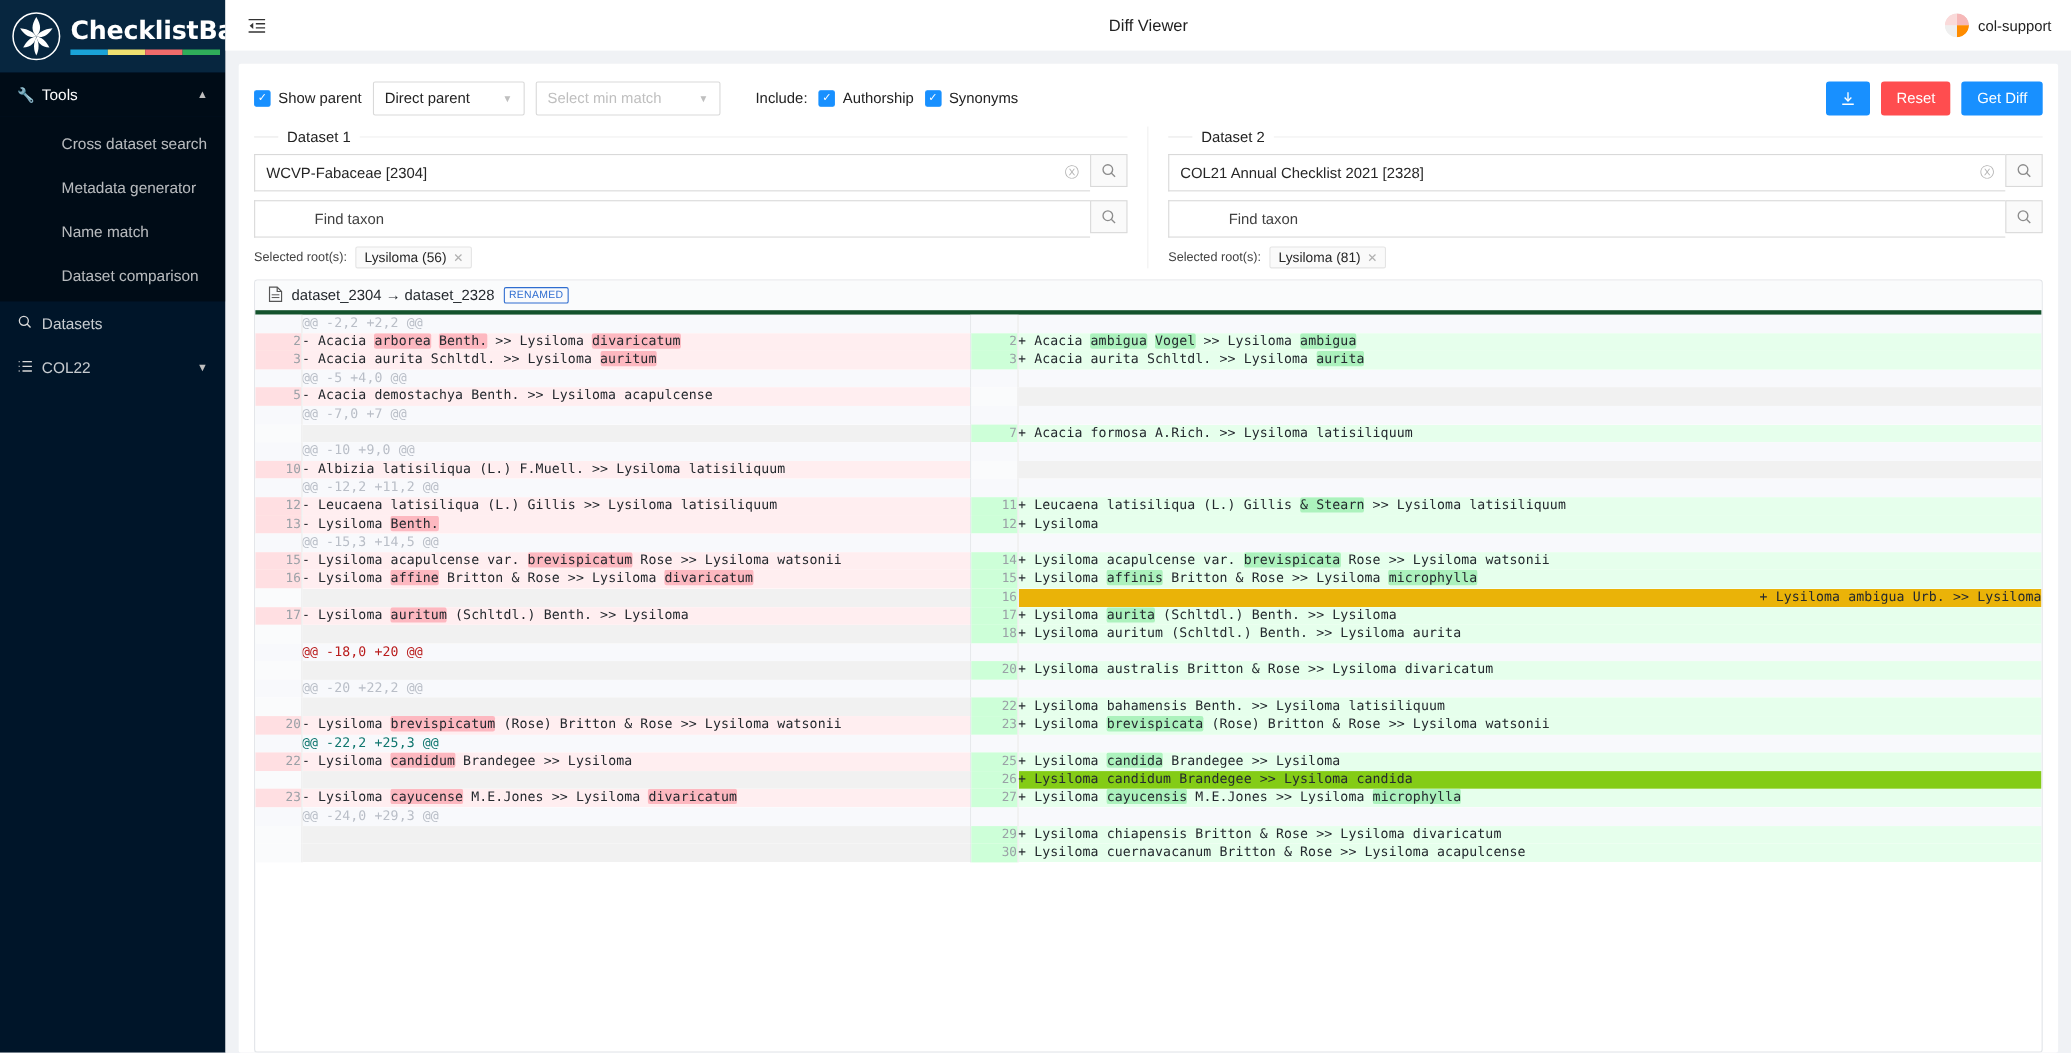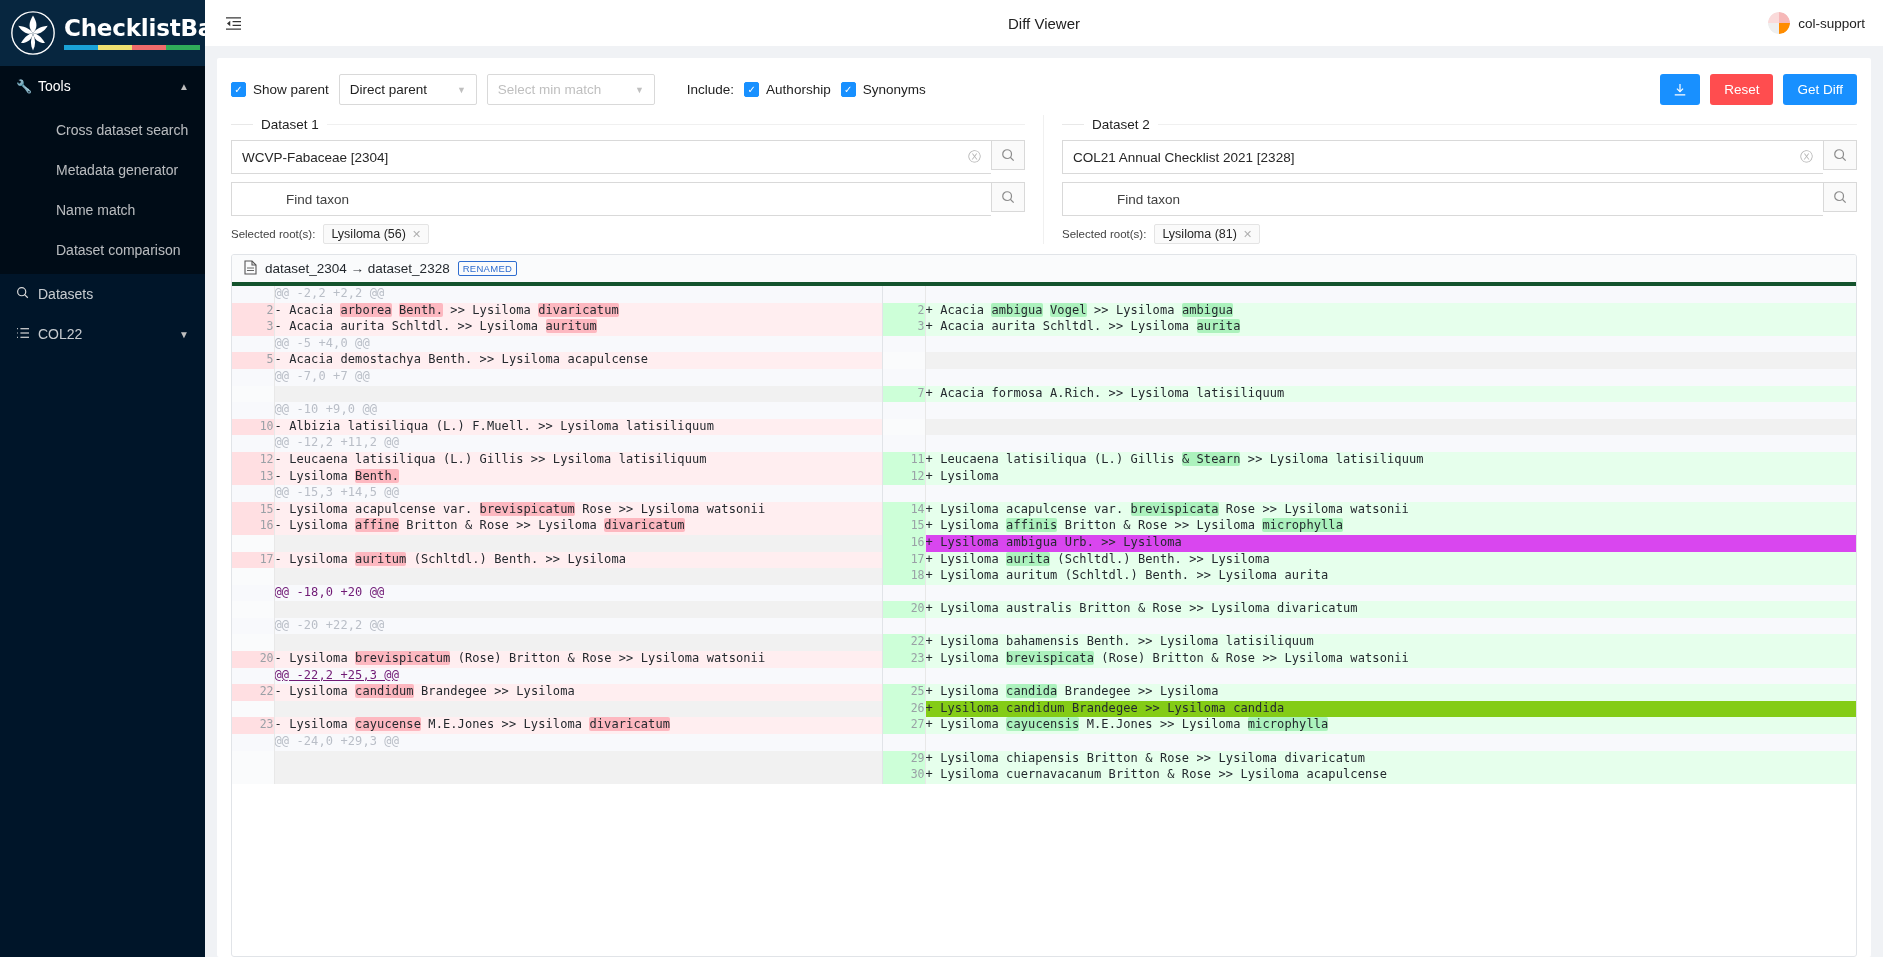--- a/index.html
+++ b/index.html
@@ -134,22 +134,22 @@
   .panel.left { padding-left: 0; border-right: 1px solid #f0f0f0; padding-right: 18px;}
   .panel.right { padding-left: 18px; padding-right: 0; }
   .fieldset-title {
     display: flex; align-items: center; gap: 8px;
     font-size: 13.5px; color: #222; margin: 2px 0 8px 0;
   }
   .fieldset-title .dash-l { width: 22px; height: 1px; background: #e8e8e8; }
   .fieldset-title .dash-r { flex: 1; height: 1px; background: #f0f0f0; }
   .inputgrp { display: flex; margin-bottom: 8px; }
   .inputgrp .inp {
-    flex: 1 1 auto; height: 34px; border: 1px solid #d9d9d9; border-right: none;
-    display: flex; align-items: center; padding: 4px 10px;
+    flex: 1 1 auto; height: 22px; border: 1px solid #d9d9d9; border-right: none;
+    display: flex; align-items: center; padding: 16px 10px;
     font-size: 13.5px; color: #262626; background: #fff; min-width: 0;
   }
   .inputgrp .inp .txt { flex: 1; white-space: nowrap; overflow: hidden; }
   .inputgrp .inp .txt.ph { color: #404040; margin-left: 44px; }
   .inputgrp .inp .clear { color: #b4b4b4; font-size: 13px; margin-left: 6px; cursor: pointer; }
   .inputgrp .sbtn {
     width: 34px; height: 30px; border: 1px solid #d9d9d9;
     background: #fafafa; display: flex; align-items: center; justify-content: center;
     cursor: pointer; color: #8c8c8c;
   }
@@ -554,39 +554,39 @@
                   <td class="code left" style="background: rgb(255, 238, 240);">- Lysiloma <span class="hl-del">affine</span> Britton &amp; Rose &gt;&gt; Lysiloma <span class="hl-del">divaricatum</span></td>
                   <td class="pane-split"></td>
                   <td class="num" style="background: rgb(205, 255, 216);">15</td>
                   <td class="code right" style="background: rgb(230, 255, 236);">+ Lysiloma <span class="hl-ins">affinis</span> Britton &amp; Rose &gt;&gt; Lysiloma <span class="hl-ins">microphylla</span></td>
                 </tr>
                 <tr class="row">
                   <td class="num" style="background: rgb(250, 251, 252);"></td>
                   <td class="code left" style="background: rgb(241, 241, 241);"></td>
                   <td class="pane-split"></td>
                   <td class="num" style="background: rgb(205, 255, 216);">16</td>
-                  <td class="code right" style="background: #d946ef;">+ Lysiloma ambigua Urb. &gt;&gt; Lysiloma</td>
+                  <td class="code right" style="background: #eab308; text-align: right;">+ Lysiloma ambigua Urb. &gt;&gt; Lysiloma</td>
                 </tr>
                 <tr class="row">
                   <td class="num" style="background: rgb(255, 223, 226);">17</td>
                   <td class="code left" style="background: rgb(255, 238, 240);">- Lysiloma <span class="hl-del">auritum</span> (Schltdl.) Benth. &gt;&gt; Lysiloma</td>
                   <td class="pane-split"></td>
                   <td class="num" style="background: rgb(205, 255, 216);">17</td>
                   <td class="code right" style="background: rgb(230, 255, 236);">+ Lysiloma <span class="hl-ins">aurita</span> (Schltdl.) Benth. &gt;&gt; Lysiloma</td>
                 </tr>
                 <tr class="row">
                   <td class="num" style="background: rgb(250, 251, 252);"></td>
                   <td class="code left" style="background: rgb(241, 241, 241);"></td>
                   <td class="pane-split"></td>
                   <td class="num" style="background: rgb(205, 255, 216);">18</td>
                   <td class="code right" style="background: rgb(230, 255, 236);">+ Lysiloma auritum (Schltdl.) Benth. &gt;&gt; Lysiloma aurita</td>
                 </tr>
                 <tr class="row">
                   <td class="num" style="background: rgb(248, 249, 252);"></td>
-                  <td class="code left" style="background: rgb(248, 249, 252); color: #701a75;">@@ -18,0 +20 @@</td>
+                  <td class="code left" style="background: rgb(248, 249, 252); color: #b91c1c;">@@ -18,0 +20 @@</td>
                   <td class="pane-split"></td>
                   <td class="num" style="background: rgb(248, 249, 252);"></td>
                   <td class="code right" style="background: rgb(248, 249, 252); color: rgb(185, 190, 199);"></td>
                 </tr>
                 <tr class="row">
                   <td class="num" style="background: rgb(250, 251, 252);"></td>
                   <td class="code left" style="background: rgb(241, 241, 241);"></td>
                   <td class="pane-split"></td>
                   <td class="num" style="background: rgb(205, 255, 216);">20</td>
                   <td class="code right" style="background: rgb(230, 255, 236);">+ Lysiloma australis Britton &amp; Rose &gt;&gt; Lysiloma divaricatum</td>
@@ -607,21 +607,21 @@
                 </tr>
                 <tr class="row">
                   <td class="num" style="background: rgb(255, 223, 226);">20</td>
                   <td class="code left" style="background: rgb(255, 238, 240);">- Lysiloma <span class="hl-del">brevispicatum</span> (Rose) Britton &amp; Rose &gt;&gt; Lysiloma watsonii</td>
                   <td class="pane-split"></td>
                   <td class="num" style="background: rgb(205, 255, 216);">23</td>
                   <td class="code right" style="background: rgb(230, 255, 236);">+ Lysiloma <span class="hl-ins">brevispicata</span> (Rose) Britton &amp; Rose &gt;&gt; Lysiloma watsonii</td>
                 </tr>
                 <tr class="row">
                   <td class="num" style="background: rgb(248, 249, 252);"></td>
-                  <td class="code left" style="background: rgb(248, 249, 252); color: #701a75; text-decoration: underline;">@@ -22,2 +25,3 @@</td>
+                  <td class="code left" style="background: rgb(248, 249, 252); color: #0f766e;">@@ -22,2 +25,3 @@</td>
                   <td class="pane-split"></td>
                   <td class="num" style="background: rgb(248, 249, 252);"></td>
                   <td class="code right" style="background: rgb(248, 249, 252); color: rgb(185, 190, 199);"></td>
                 </tr>
                 <tr class="row">
                   <td class="num" style="background: rgb(255, 223, 226);">22</td>
                   <td class="code left" style="background: rgb(255, 238, 240);">- Lysiloma <span class="hl-del">candidum</span> Brandegee &gt;&gt; Lysiloma</td>
                   <td class="pane-split"></td>
                   <td class="num" style="background: rgb(205, 255, 216);">25</td>
                   <td class="code right" style="background: rgb(230, 255, 236);">+ Lysiloma <span class="hl-ins">candida</span> Brandegee &gt;&gt; Lysiloma</td>

